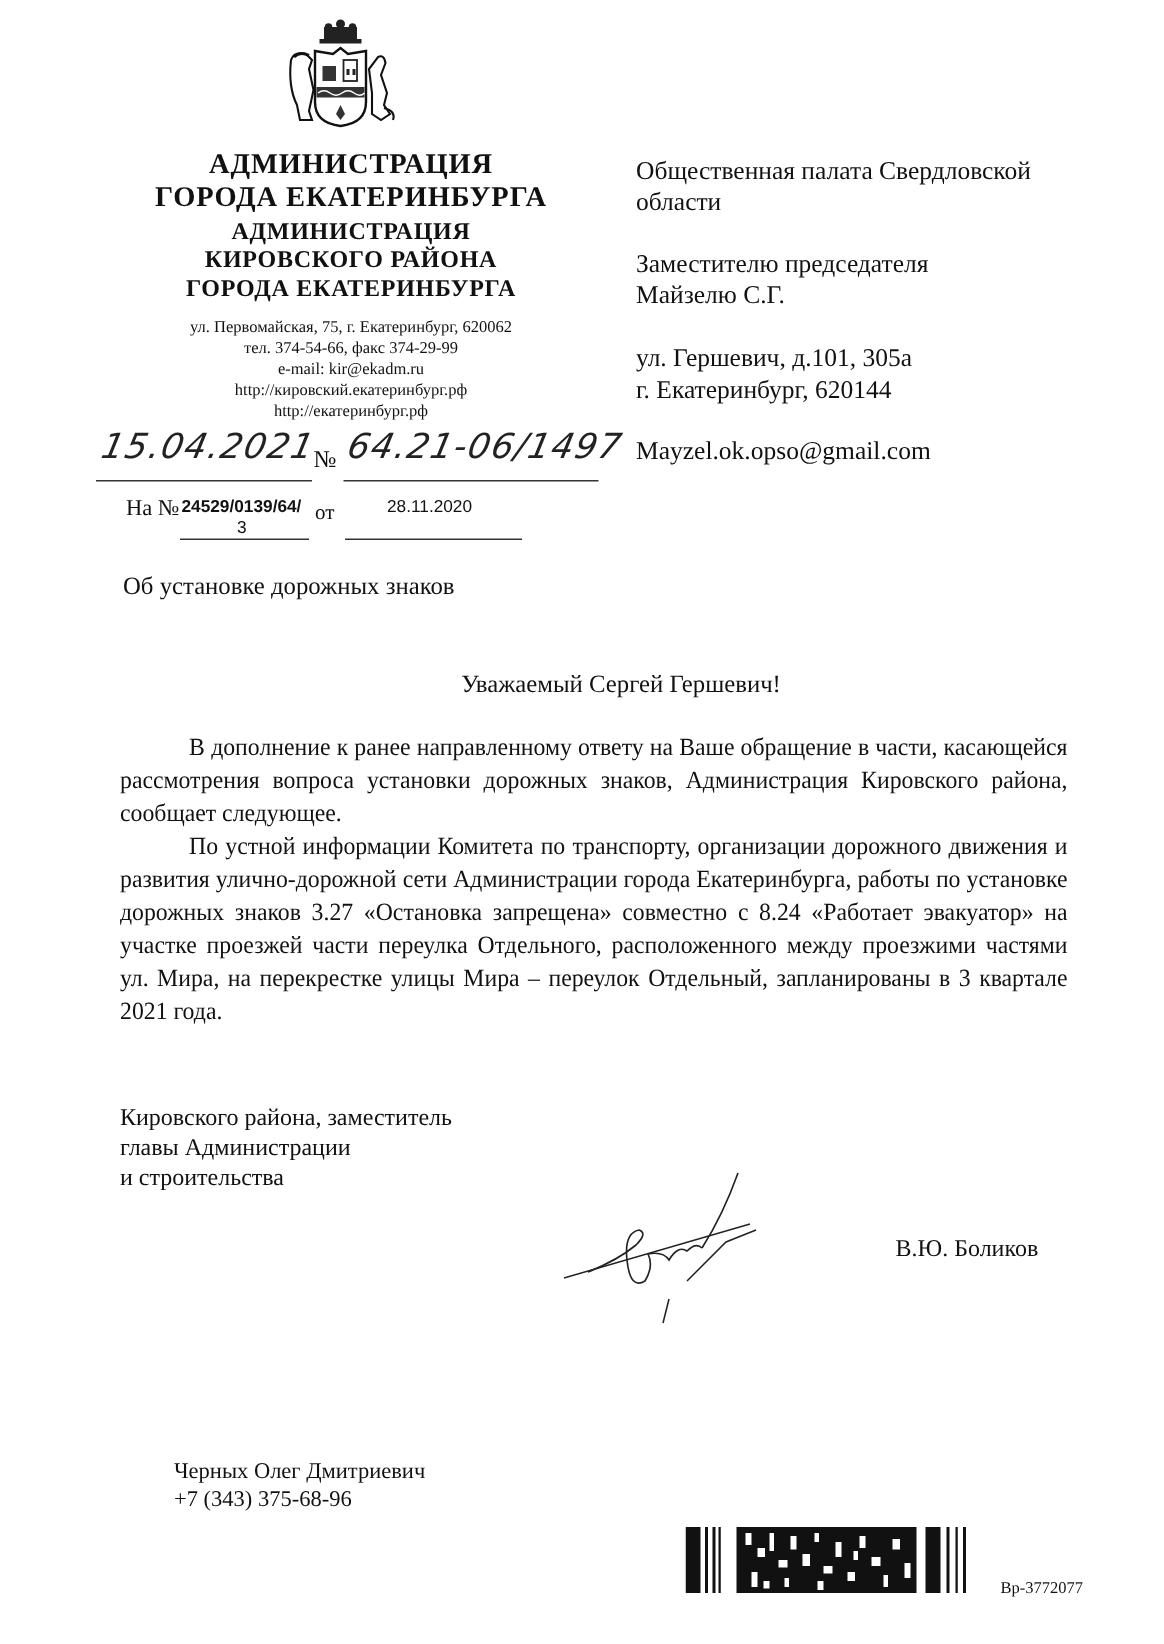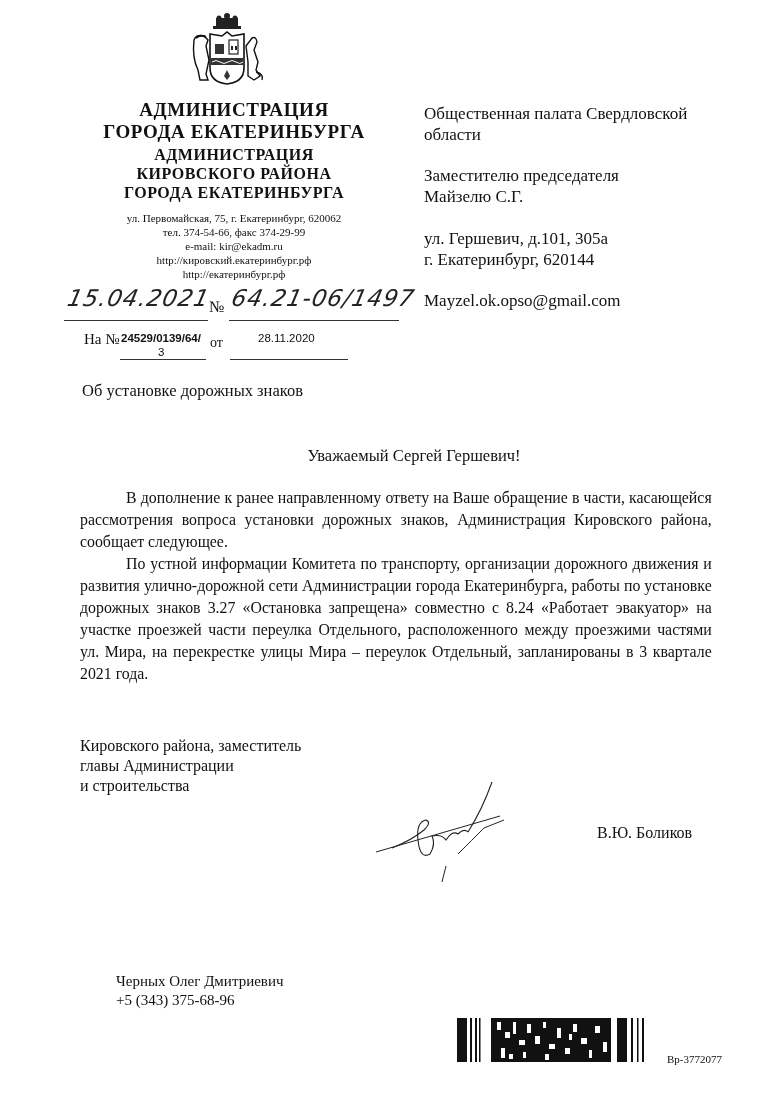--- a/index.html
+++ b/index.html
@@ -136,21 +136,21 @@
   <path d="M20 78 Q40 70 52 60 Q60 52 54 50 Q44 52 46 70 Q48 90 58 84 Q64 74 60 66 Q70 64 74 70 Q80 60 86 64 Q92 58 96 62" stroke="#222" stroke-width="1.1" fill="none"></path>
   <path d="M96 62 Q110 40 120 12" stroke="#222" stroke-width="1.1" fill="none"></path>
   <path d="M86 84 Q100 70 112 58 L132 50" stroke="#222" stroke-width="1" fill="none"></path>
   <path d="M74 96 L70 112" stroke="#222" stroke-width="1" fill="none"></path>
 </svg>
 
 <div class="abs sign-name">В.Ю. Боликов</div>
 
 <div class="abs executor">
   <div>Черных Олег Дмитриевич</div>
-  <div>+5 (343) 375-68-96</div>
+  <div>+7 (343) 375-68-96</div>
 </div>
 
 <svg id="barcode" class="abs" viewBox="0 0 200 44">
   <rect x="0" y="0" width="10" height="44" fill="#111"></rect>
   <rect x="13" y="0" width="2" height="44" fill="#111"></rect>
   <rect x="18" y="0" width="2" height="44" fill="#111"></rect>
   <rect x="22" y="0" width="1.5" height="44" fill="#111"></rect>
   <rect x="34" y="0" width="120" height="44" fill="#111"></rect>
   <g fill="#fff">
     <rect x="40" y="4" width="4" height="8"></rect>

